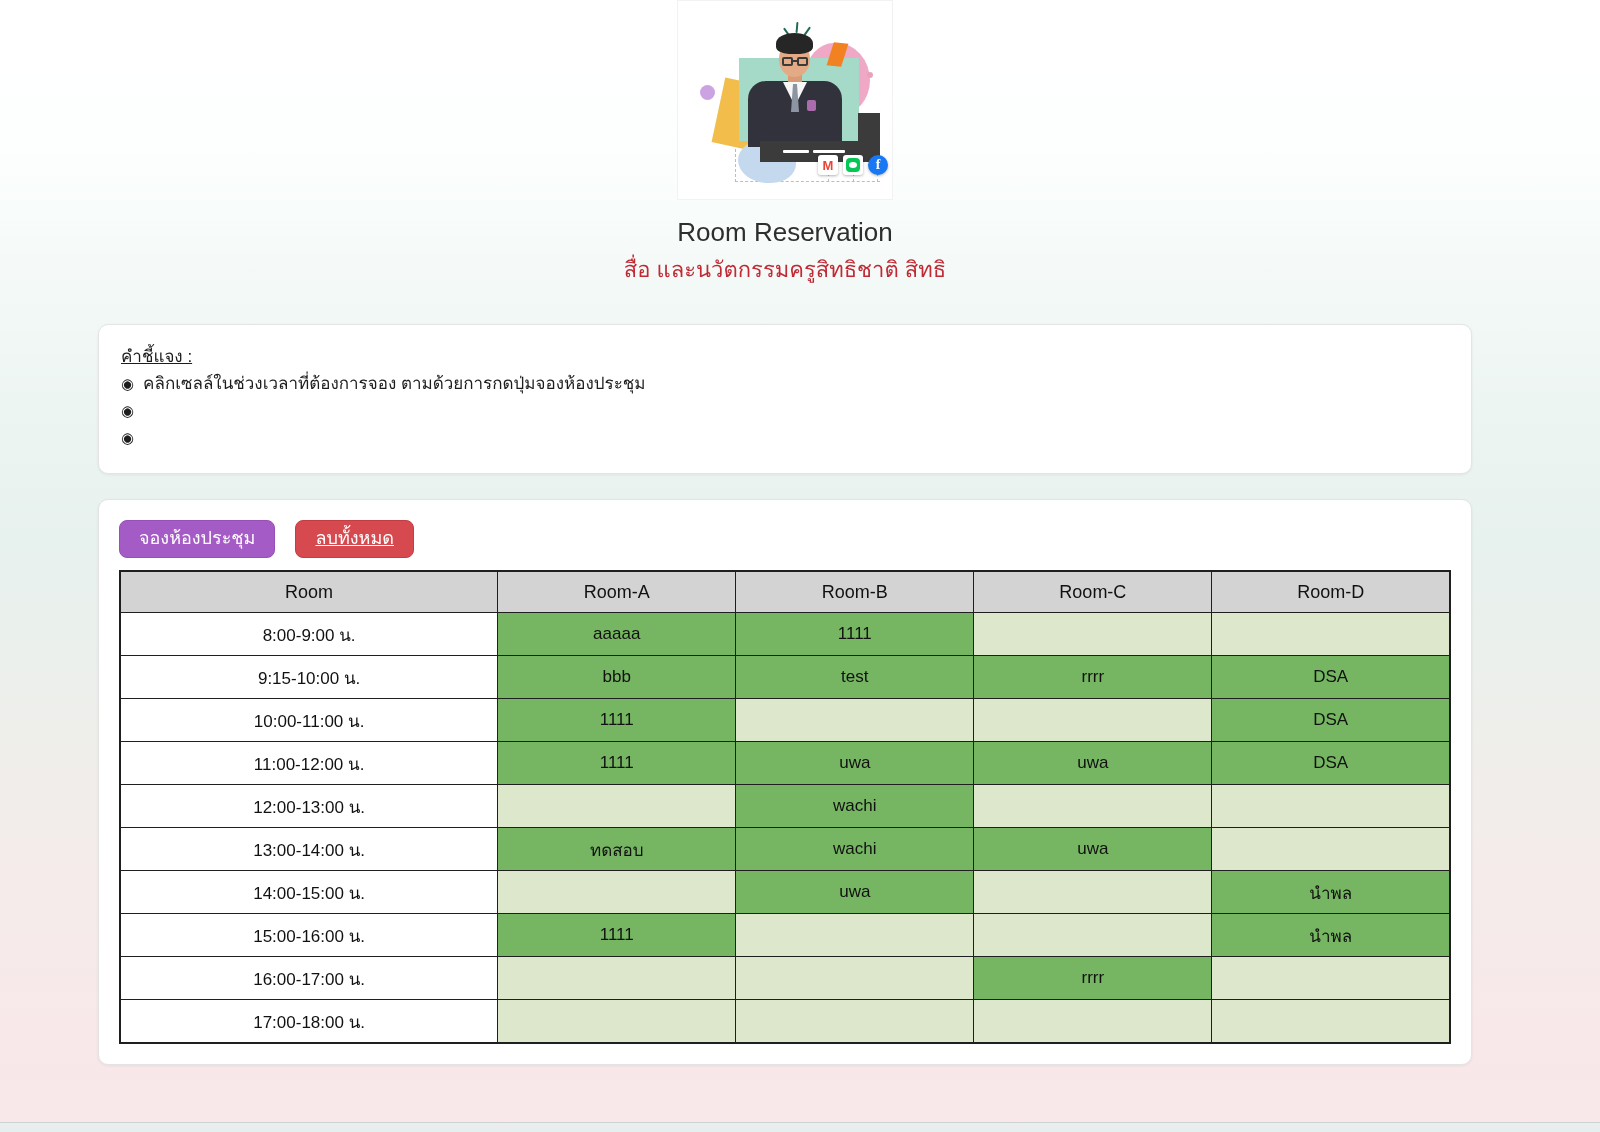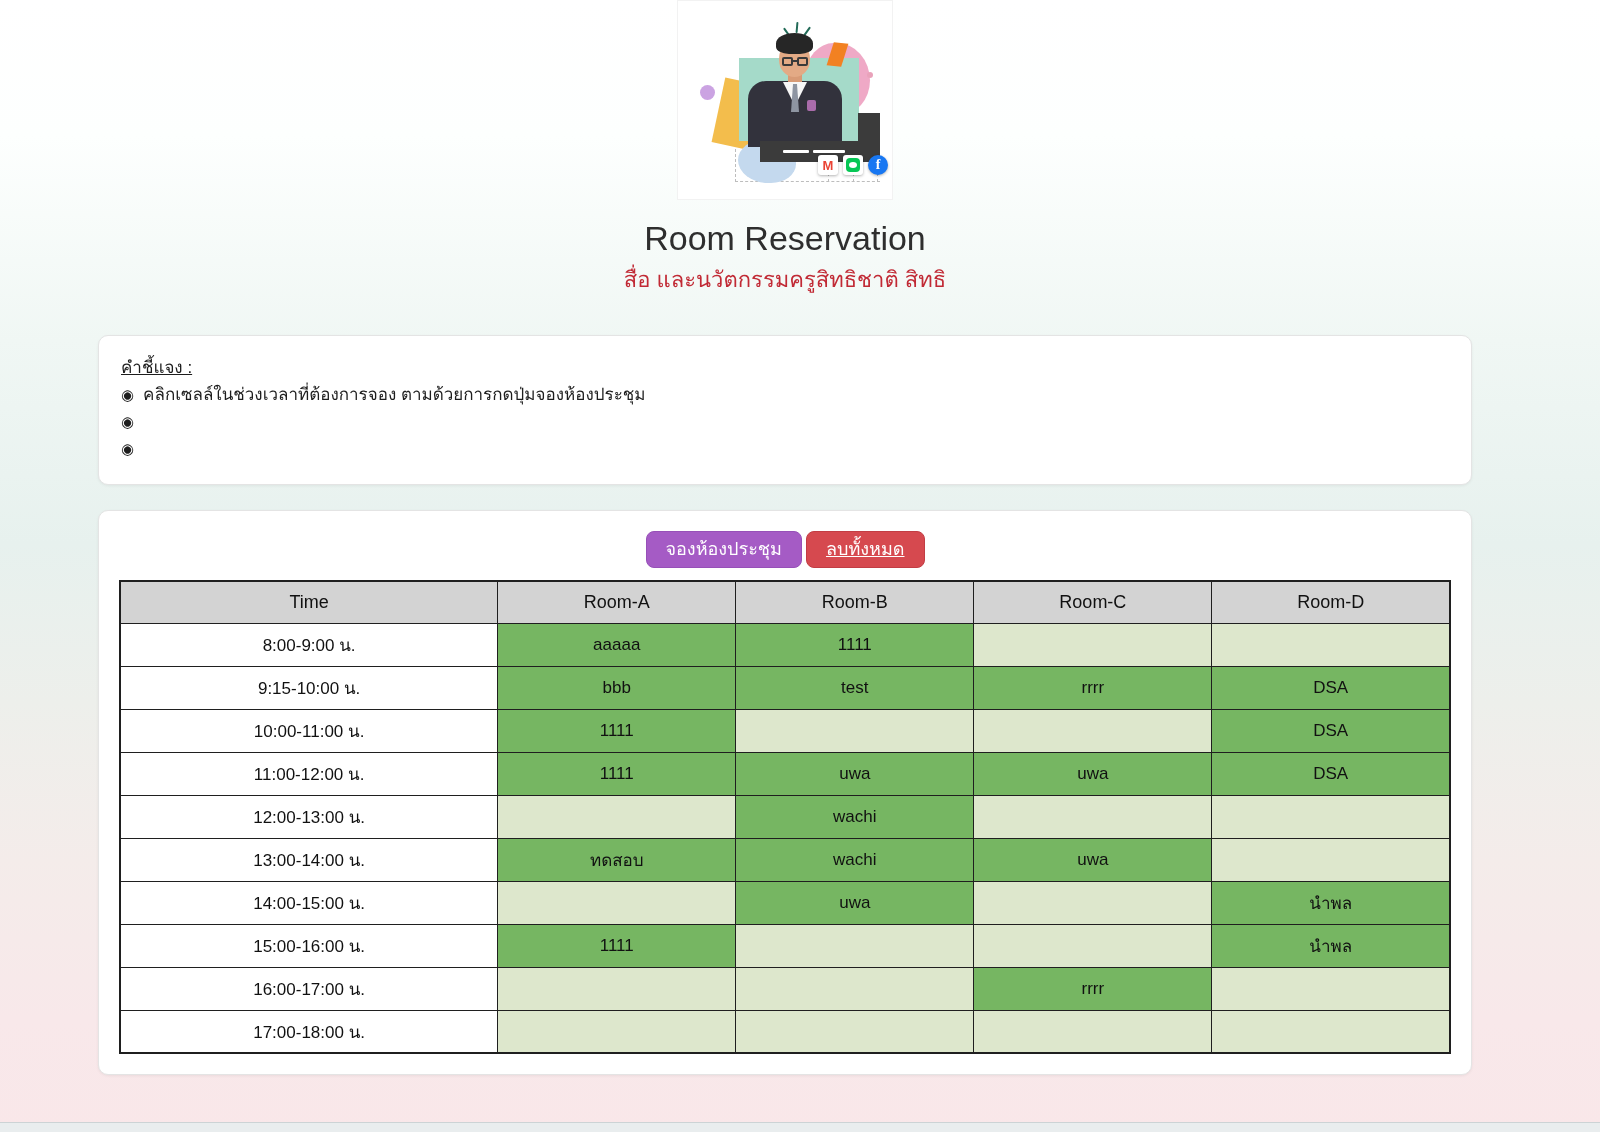--- a/index.html
+++ b/index.html
@@ -59,36 +59,36 @@
   .gmail-m { color: #ea4335; font-weight: bold; font-size: 13px; line-height: 1; }
   .line-tile { left: 165px; top: 154px; }
   .line-badge { width: 14px; height: 14px; background: #06c755; border-radius: 4px; display: flex; align-items: center; justify-content: center; }
   .line-bubble { width: 8px; height: 6px; background: #fff; border-radius: 50%; }
   .fb-tile { left: 190px; top: 154px; border-radius: 50%; background: #1877f2; }
   .fb-f { color: #fff; font-weight: bold; font-size: 14px; line-height: 1; font-family: "Liberation Serif", serif; }
   .crop-marks { left: 57px; top: 133px; width: 145px; height: 48px; border-left: 1px dashed #bdbdbd; border-bottom: 1px dashed #bdbdbd; z-index: 0; }
   .crop-tick { width: 1px; height: 9px; border-left: 1px dashed #bdbdbd; top: 172px; z-index: 0; }
   .tick-1 { left: 150px; } .tick-2 { left: 175px; } .tick-3 { left: 199px; }
 
-  .title { font-size: 34px; font-weight: 500; color: #2e2e2e; margin: 16px 0 6px; line-height: 1.3; }
+  .title { font-size: 26px; font-weight: 500; color: #2e2e2e; margin: 16px 0 6px; line-height: 1.3; }
   .subtitle { font-size: 22px; color: var(--subtitle, #c12a35); line-height: 1.3; }
 
   
   .card {
     background: #fff; border: 1px solid #e4e4e4; border-radius: 10px;
     box-shadow: 0 1px 3px rgba(0,0,0,.06);
   }
   .instructions-card { margin-top: 40px; padding: 18px 22px 22px; font-size: 17px; }
   .instructions-heading { line-height: 27px; text-decoration: underline; }
   .instructions-list { list-style: none; margin: 0; padding: 0; }
   .instruction-item { display: flex; align-items: baseline; gap: 9px; line-height: 27px; }
   .bullet-icon { font-size: 15px; flex: 0 0 auto; }
 
   .table-card { margin-top: 25px; padding: 20px; }
-  .toolbar { display: flex; gap: 4px; margin-bottom: 12px; justify-content: center; }
+  .toolbar { display: flex; gap: 20px; margin-bottom: 12px; }
   .btn {
     border: none; border-radius: 8px; color: #fff; font-size: 18px;
     padding: 7px 19px; font-family: inherit; font-weight: 500; cursor: pointer; line-height: 1.2;
   }
   .btn-purple { background: var(--purple, #a55bc5); border: 1px solid #9750b8; }
   .btn-red    { background: var(--red, #d6494f);    border: 1px solid #c23d44; text-decoration: underline; }
 
   .res-table { width: 100%; border-collapse: collapse; border: 2px solid #1f1f1f; table-layout: fixed; }
   .res-table th {
     background: var(--head-bg, #d3d3d3); height: 42px; font-size: 18px; font-weight: 500;
@@ -183,21 +183,21 @@
     <table class="res-table">
       <colgroup>
           <col class="col-time">
           <col class="col-room">
           <col class="col-room">
           <col class="col-room">
           <col class="col-room">
         </colgroup>
       <thead>
         <tr>
-            <th>Time</th>
+            <th>Room</th>
             <th>Room-A</th>
             <th>Room-B</th>
             <th>Room-C</th>
             <th>Room-D</th>
           </tr>
       </thead>
       <tbody>
           <tr>
             <td class="time-cell">8:00-9:00 น.</td>
             <td class="room-cell booked">aaaaa</td>

